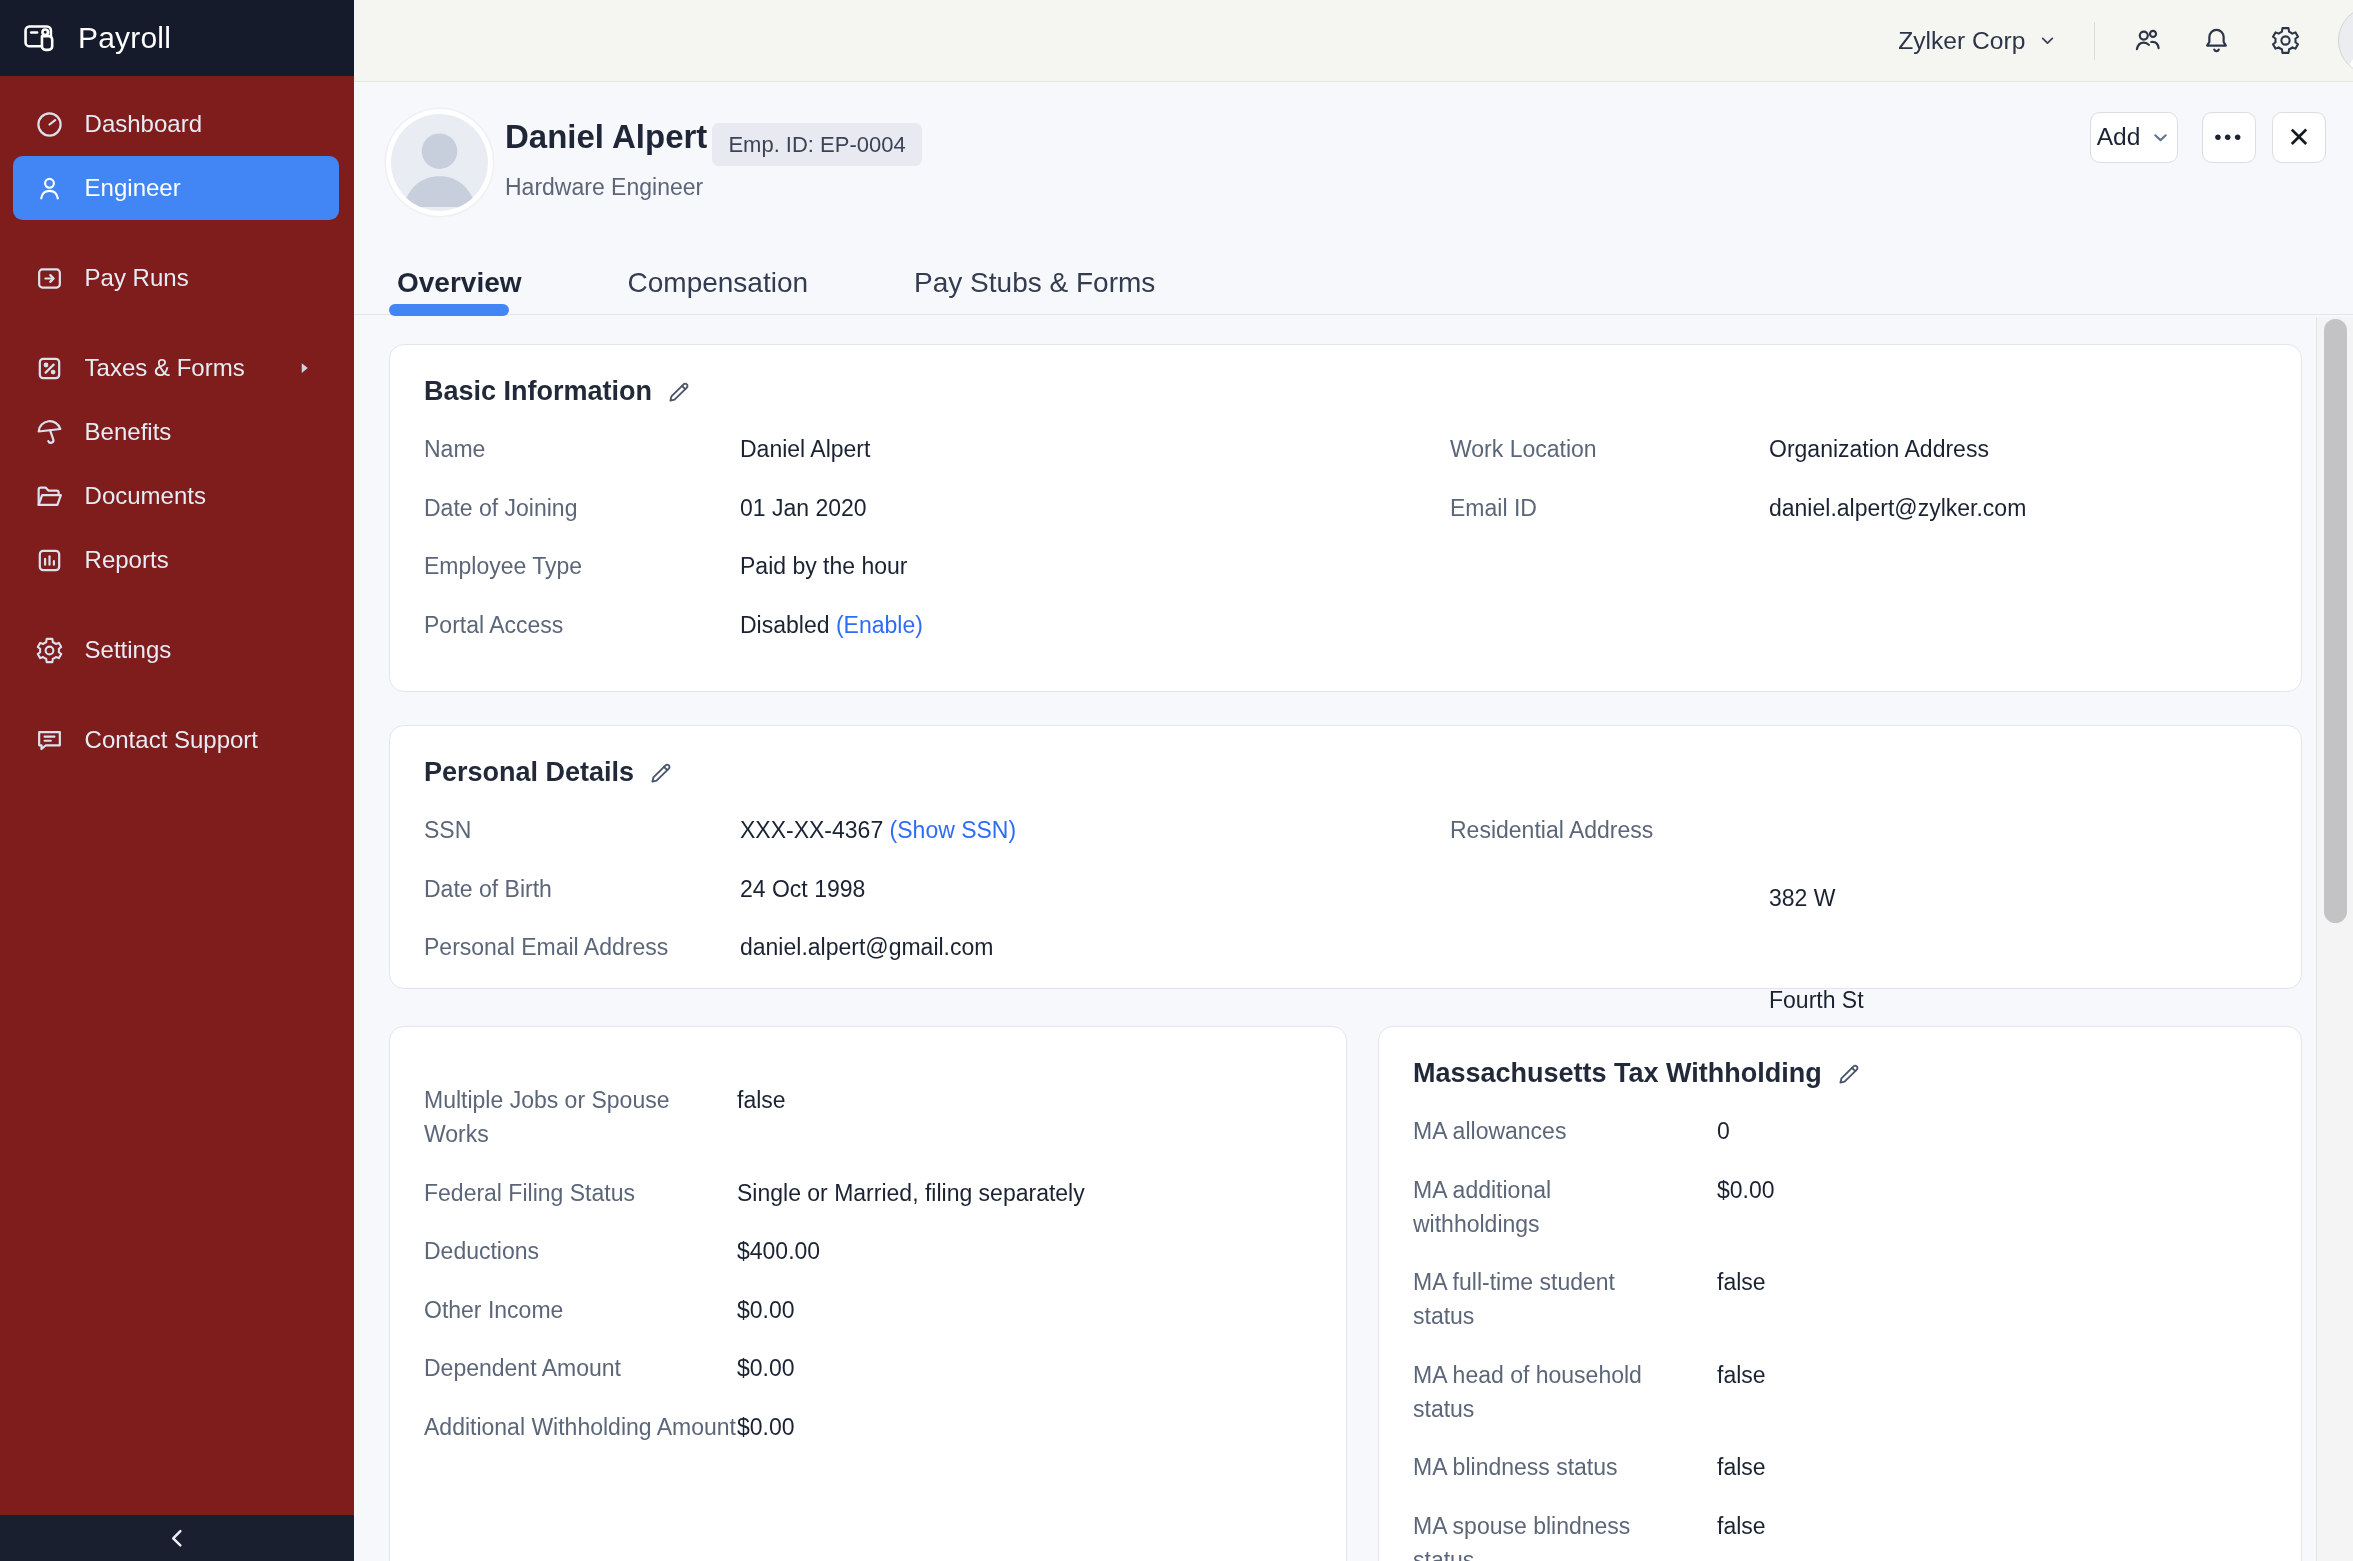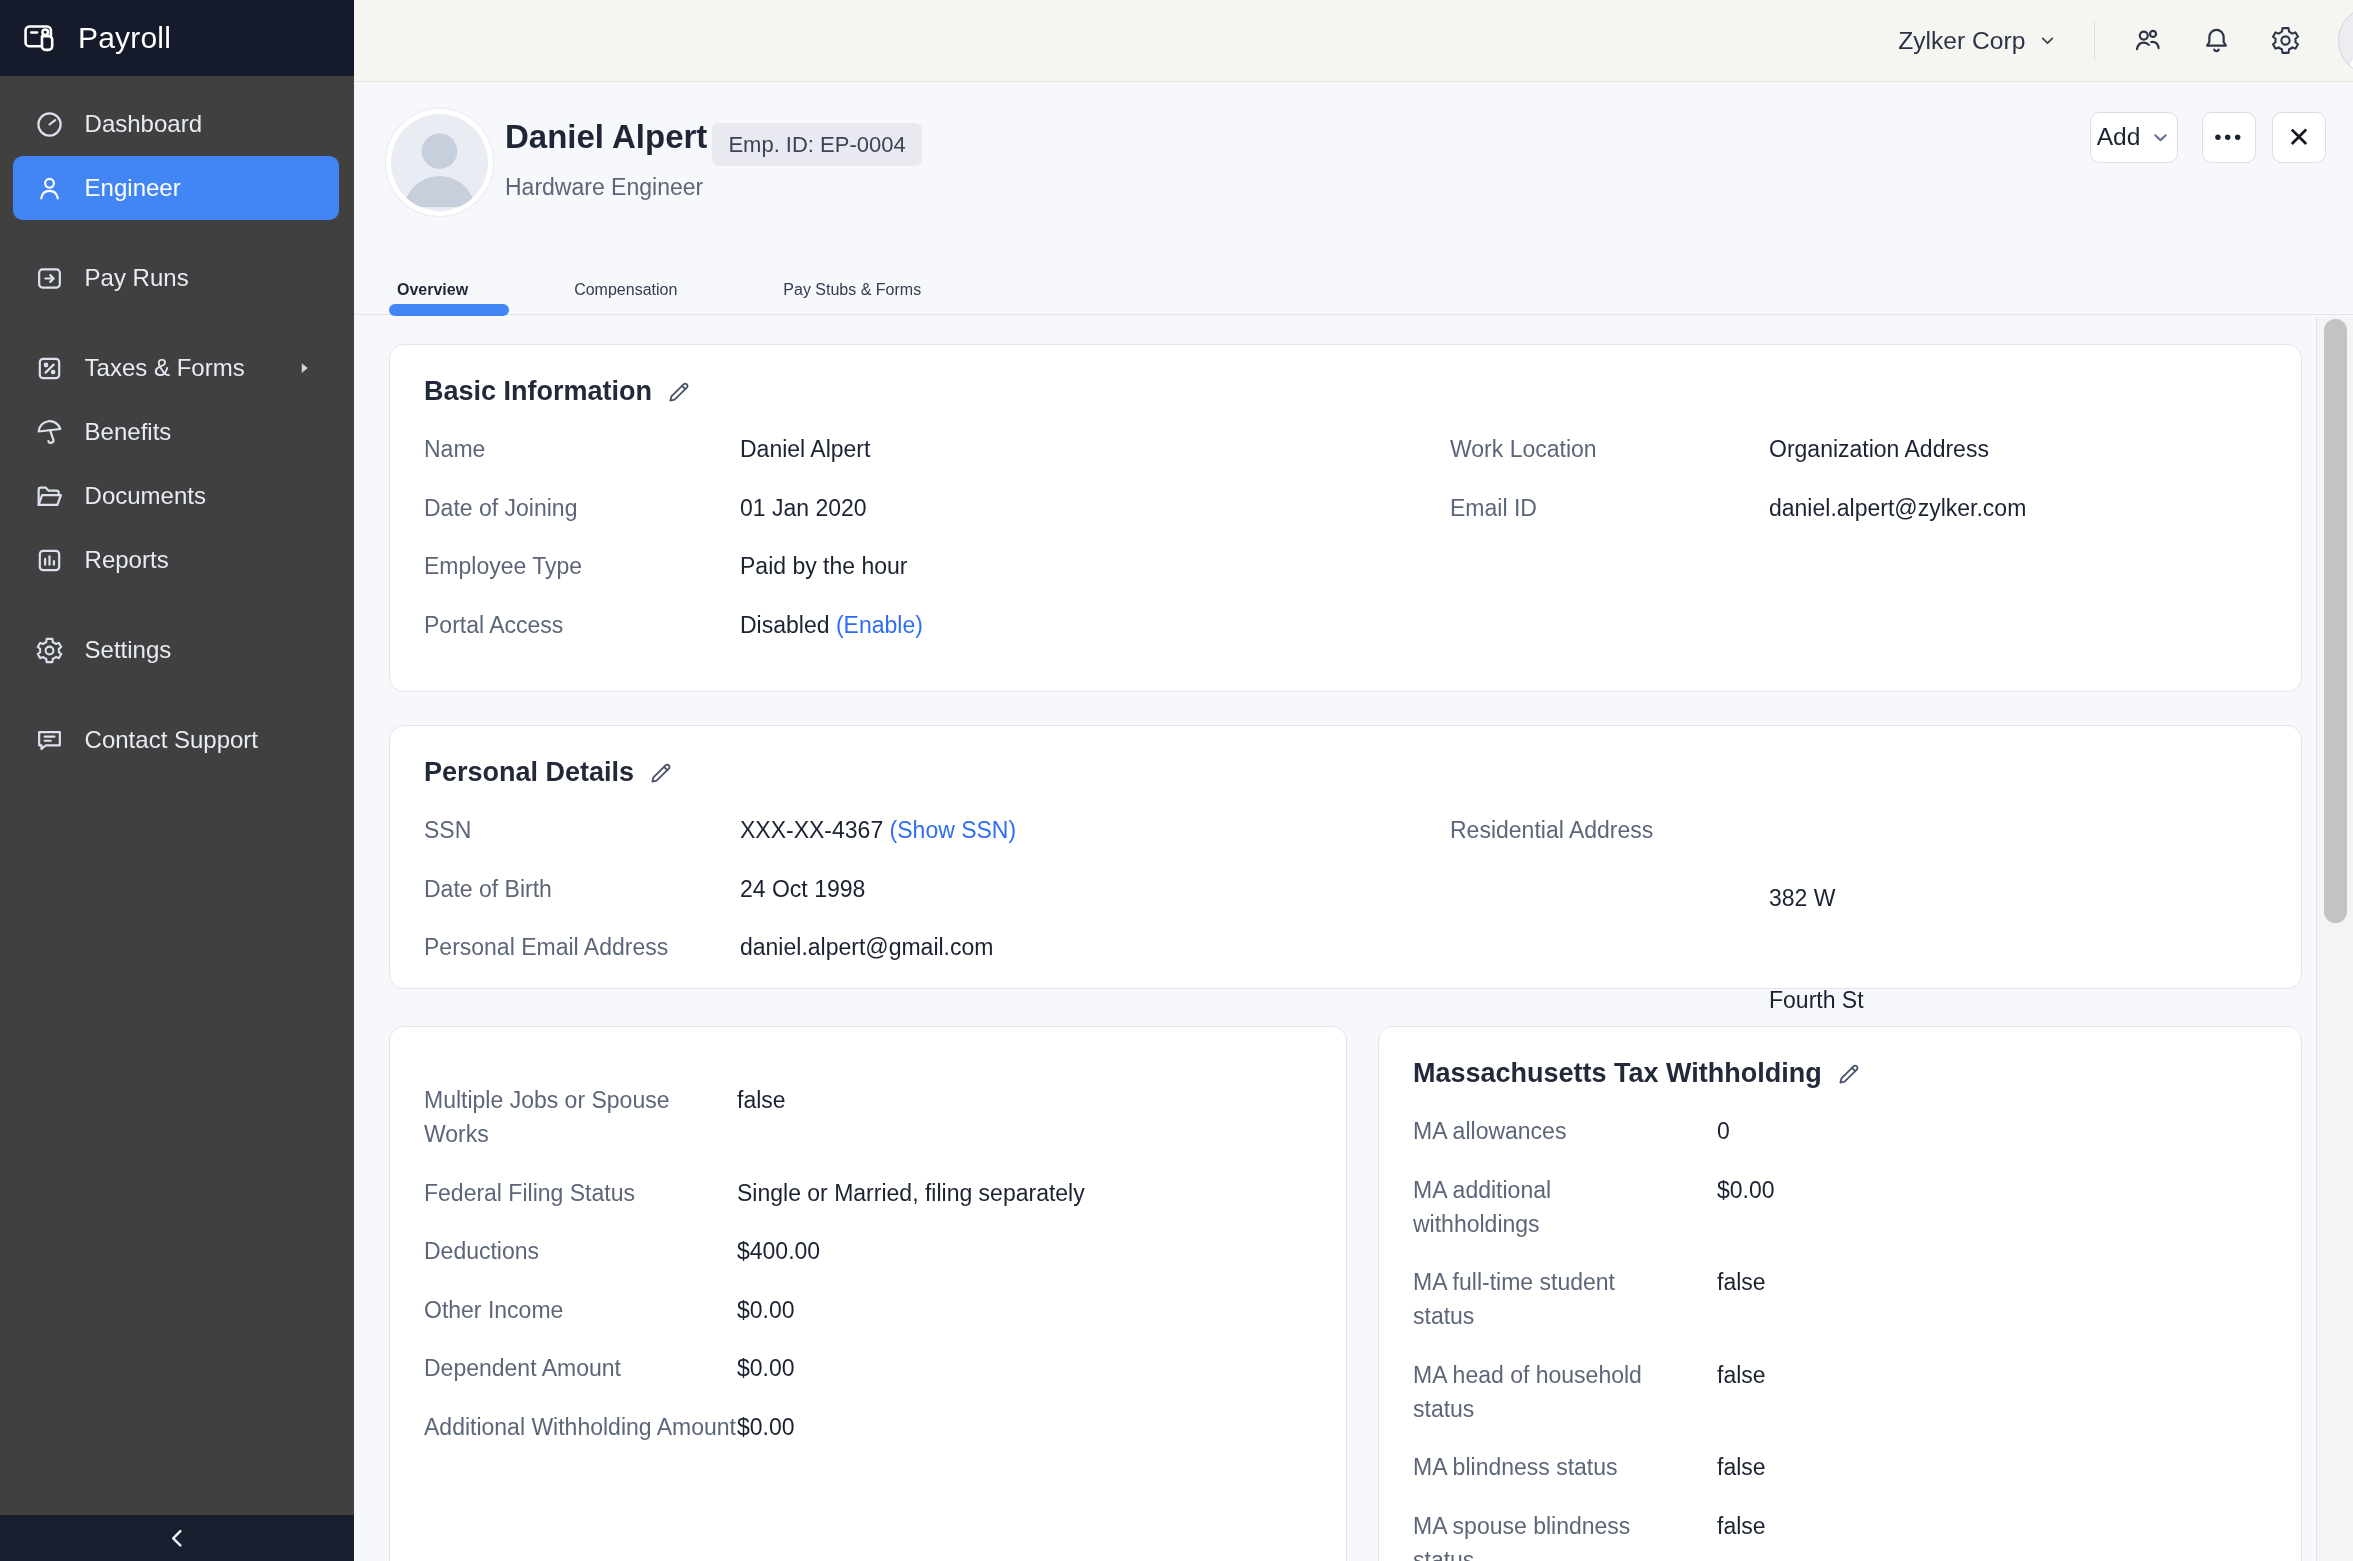--- a/index.html
+++ b/index.html
@@ -6,21 +6,21 @@
   html,body { width:2354px; height:1562px; overflow:hidden; }
   body {
     font-family: "Liberation Sans", "DejaVu Sans", sans-serif;
     background:#f7f8fb; color:#1b2232; position:relative;
   }
   svg { display:block; }
 
   
   .sidebar {
     position:absolute; left:0; top:0; width:354px; height:1562px;
-    background:#404040; z-index:5; display:flex; flex-direction:column;border-radius:21px;
+    background:#7f1d1d; z-index:5; display:flex; flex-direction:column;border-radius:21px;
   }
   .sidebar-header {
     height:76px; background:#161b2b; display:flex; align-items:center;
     padding-left:21px; gap:18px; flex:none;
   }
   .logo-icon { width:39px; height:39px; color:#ffffff; }
   .logo-text { color:#ffffff; font-size:30px; font-weight:500; letter-spacing:0.2px; }
   .nav { padding-top:16.4px; flex:1; }
   .nav-gap { height:26px; }
   .nav-item {
@@ -82,21 +82,21 @@
     position:absolute; top:29.5px; height:51px; background:#ffffff;
     border:1.6px solid #dcdce4; border-radius:9.8px; display:flex;
     align-items:center; justify-content:center; cursor:pointer; color:#1c2333;
   }
   .btn-add { left:1736px; width:88px; gap:9.8px; font-size:24.6px; }
   .btn-add svg { width:21px; height:21px; color:#64748f; }
   .btn-more { left:1848px; width:54px; font-size:21px; letter-spacing:2.5px; }
   .btn-close { left:1918px; width:54px; font-size:28px; color:#14181f; }
 
   .tabs { position:absolute; left:43px; bottom:14.7px; display:flex; gap:106px; }
-  .tab { font-size:16px; color:#333c50; cursor:pointer;text-align:center; }
+  .tab { font-size:28px; color:#333c50; cursor:pointer;text-align:center; }
   .tab.active { font-weight:700; color:#1f2637; }
   .tab-underline {
     position:absolute; left:35px; bottom:-1.6px; width:120px; height:11.5px;
     background:#4286f5; border-radius:6.5px;
   }
 
   
   .content { position:absolute; left:0; top:317px; width:2000px; height:1245px; overflow:hidden; }
 
   .card {

